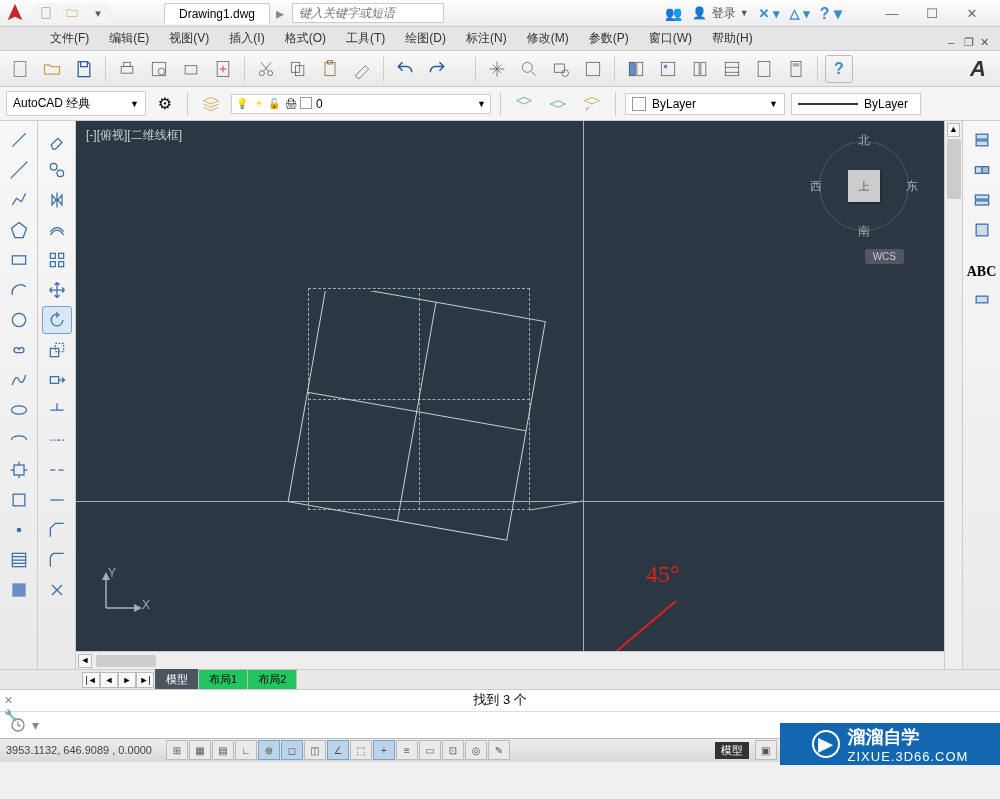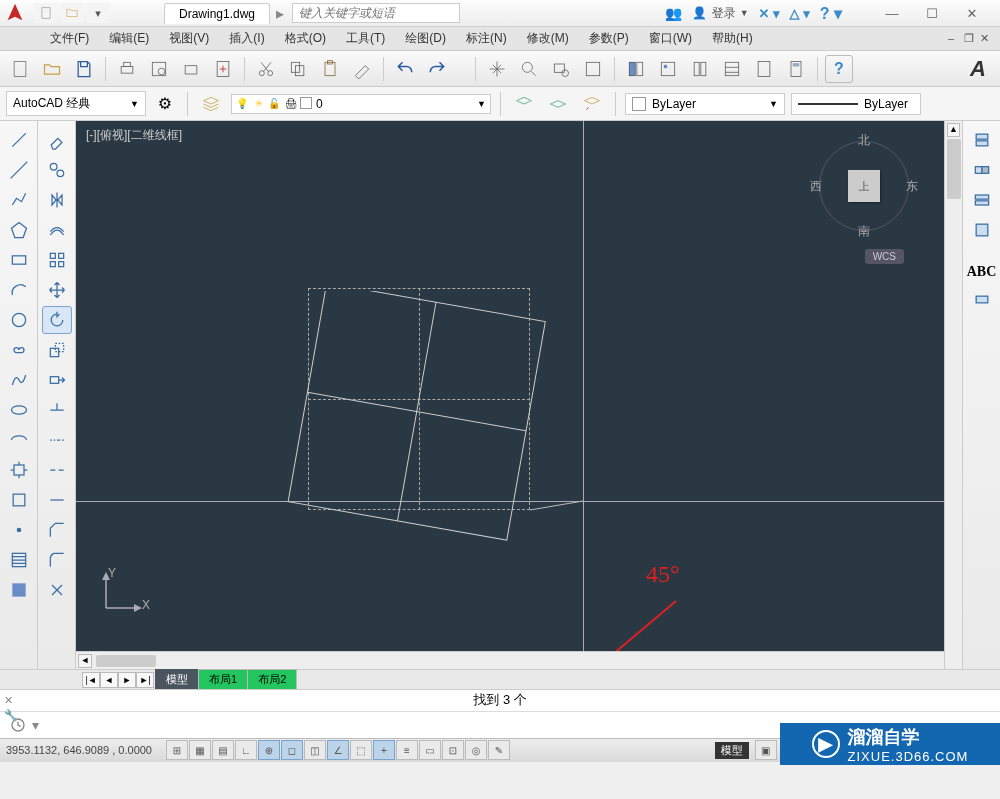--- a/index.html
+++ b/index.html
@@ -5,30 +5,30 @@
 * { margin: 0; padding: 0; box-sizing: border-box; font-family: "Microsoft YaHei", Arial, sans-serif; }
 body { width: 1000px; height: 799px; background: #f0f0f0; overflow: hidden; position: relative; }
 
 
 .titlebar { height: 27px; background: linear-gradient(#fdfdfd,#ededed); display: flex; align-items: center; border-bottom: 1px solid #ccc; }
 .app-logo { width: 30px; height: 27px; display: flex; align-items: center; justify-content: center; }
 .app-logo svg { width: 22px; height: 22px; }
 .quick-access { display: flex; gap: 2px; padding: 0 4px; }
 .qa-btn { width: 24px; height: 20px; border: 1px solid transparent; background: #f4f4f4; border-radius: 2px; display: flex; align-items: center; justify-content: center; font-size: 11px; color:#555;}
 .file-tab { margin-left: 50px; padding: 3px 14px; background: #fff; border: 1px solid #ccc; border-bottom: none; font-size: 12px; border-radius: 3px 3px 0 0;}
-.search-box { margin-left: 8px; font-size: 12px; font-style: italic; color: #888; background:#fff; border:1px solid #ccc; padding:2px 6px; width:168px;}
+.search-box { margin-left: 8px; font-size: 12px; font-style: italic; color: #888; background:#fff; border:1px solid #ccc; padding:2px 6px; width:152px;}
 .title-right { margin-left: auto; display:flex; align-items:center; gap:10px; padding-right:8px;}
 .login-area { display:flex; align-items:center; gap:4px; font-size:12px; color:#555;}
 .win-controls { display:flex; gap:0; margin-left:20px;}
 .win-btn { width:40px; height:22px; display:flex; align-items:center; justify-content:center; color:#666; font-size:13px;}
 .x-icon { color:#3a8cc9; font-weight:bold; font-size:13px;}
 .a-icon { color:#3a8cc9; font-weight:bold; font-size:13px;}
 
 
-.menubar { height: 24px; background:#e5e5e5; display:flex; align-items:center; padding-left:40px; gap:0; border-bottom:1px solid #ccc;}
+.menubar { height: 24px; background:#e5e5e5; display:flex; align-items:flex-end; padding-left:40px; gap:0; border-bottom:1px solid #ccc;}
 .menu-item { padding: 3px 10px; font-size: 12px; color:#333;}
 .menubar .right-icons { margin-left:auto; display:flex; gap:2px; padding-right:6px;}
 .mini-icon { width:14px; height:14px; font-size:11px; color:#555;}
 
 
 .main-toolbar { height: 36px; background: linear-gradient(#fafafa,#e8e8e8); display:flex; align-items:center; padding:0 6px; gap:4px; border-bottom:1px solid #ccc;}
 .tb-btn { width:28px; height:28px; border:1px solid transparent; border-radius:3px; display:flex; align-items:center; justify-content:center; font-size:16px; color:#555; background:none;}
 .tb-btn svg { width:20px; height:20px; }
 .tb-sep { width:1px; height:24px; background:#ccc; margin:0 3px;}
 .big-A { margin-left:auto; font-size:22px; font-weight:bold; font-style:italic; color:#333; padding-right:8px;}

